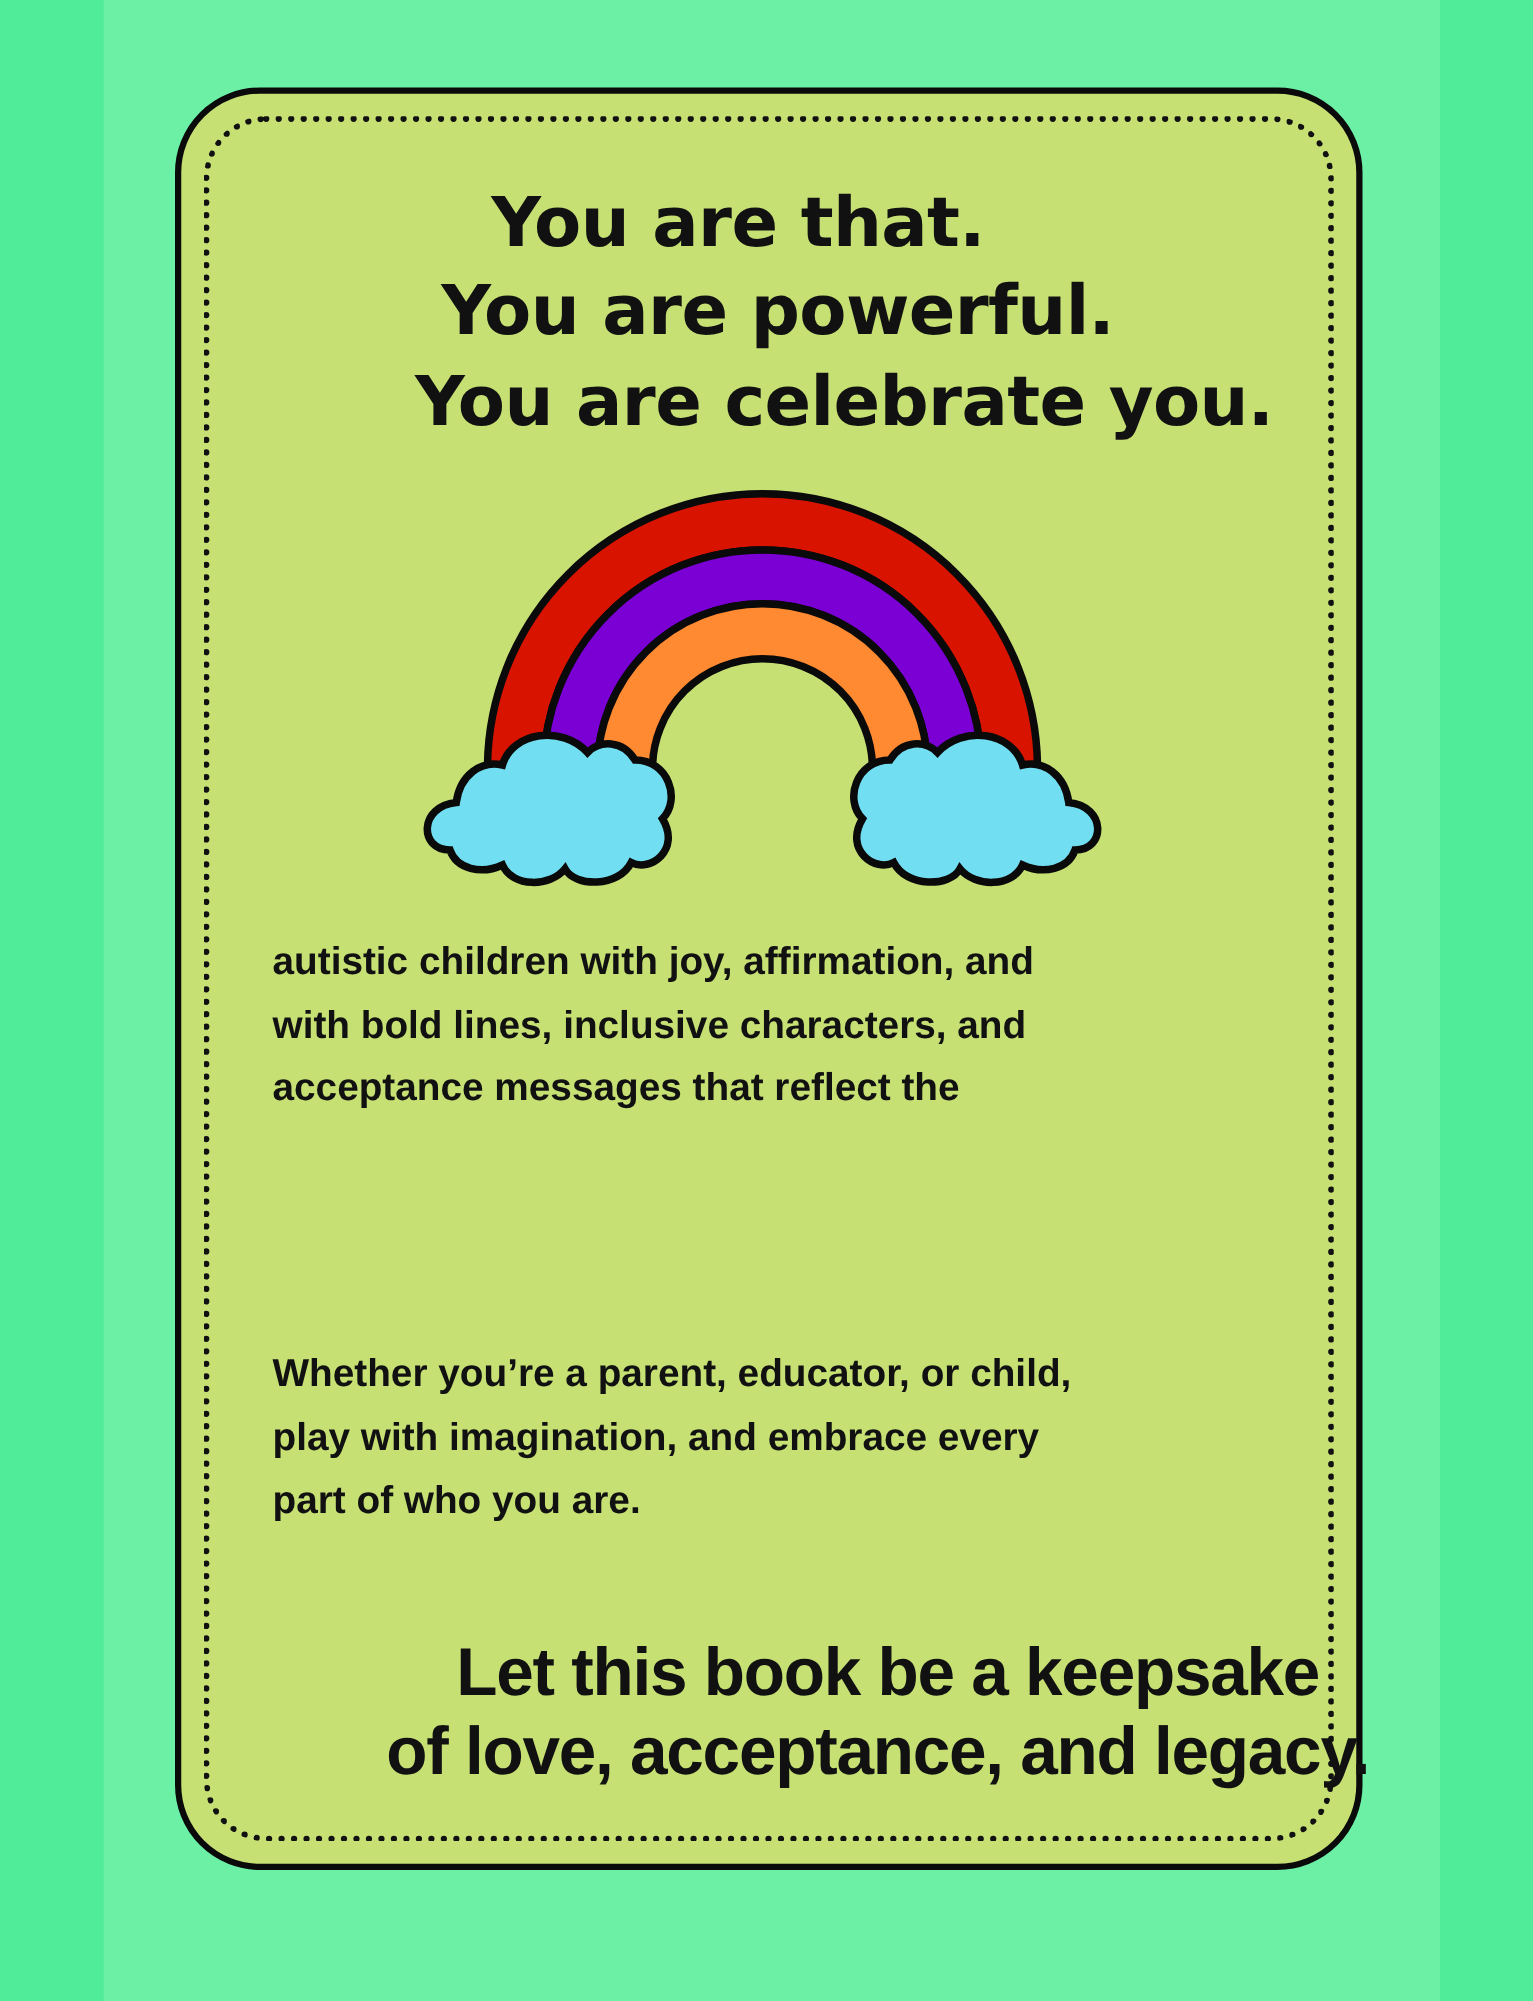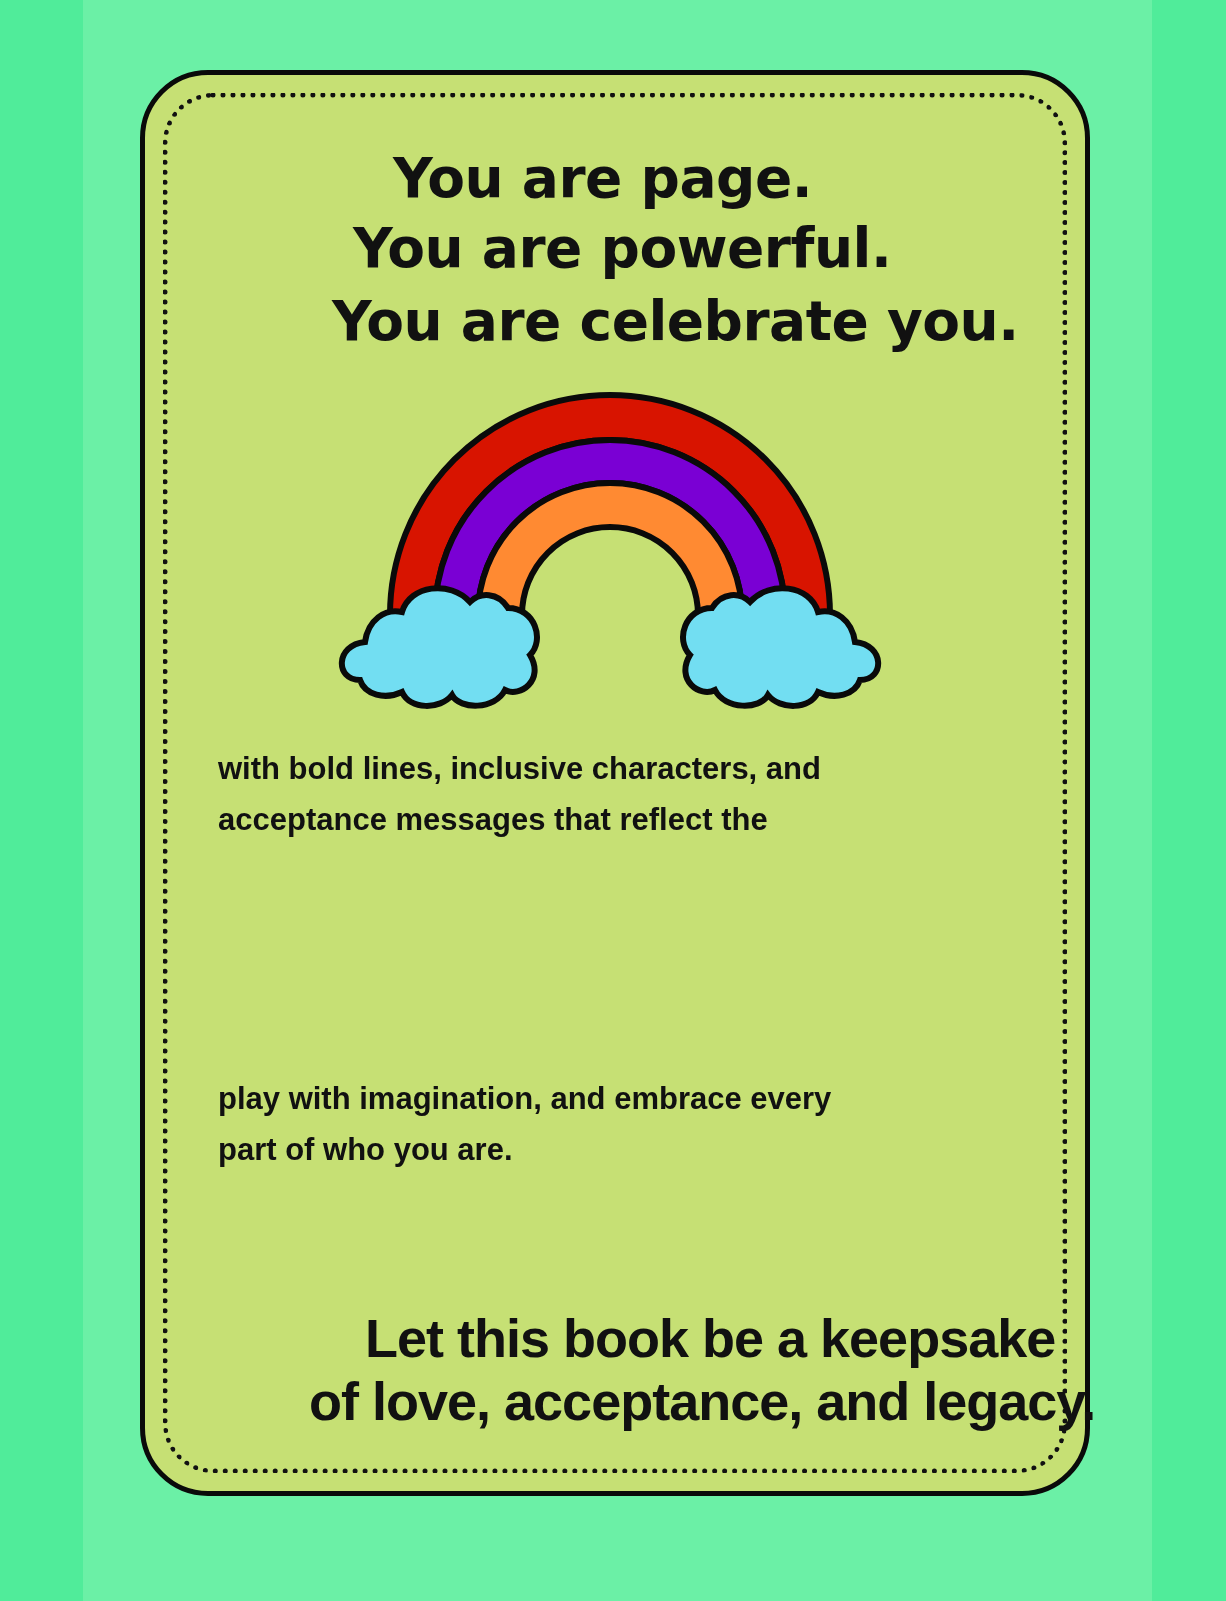--- a/index.html
+++ b/index.html
@@ -45,21 +45,21 @@
 </style>
 </head>
 <body>
 
 <div class="center-panel"></div>
 
 <div class="card">
   <div class="card-dots"></div>
 </div>
 
-<div class="headline h1">You are page.</div>
+<div class="headline h1">You are that.</div>
 <div class="headline h2">You are powerful.</div>
 <div class="headline h3">You are celebrate you.</div>
 
 <svg class="rainbow" width="560" height="330" viewBox="0 0 560 330">
   <g stroke="#0a0a0a" stroke-width="6" stroke-linejoin="round">
 
     <path d="M60 235 A220 220 0 0 1 500 235 L455 235 A175 175 0 0 0 105 235 Z" fill="#D81400"></path>
 
     <path d="M105 235 A175 175 0 0 1 455 235 L412 235 A132 132 0 0 0 148 235 Z" fill="#7A00D4"></path>
 
@@ -69,23 +69,25 @@
   <g fill="#72DEF2" stroke="#0a0a0a" stroke-width="6">
     <path d="M30 300 C5 300 5 265 35 262 C38 240 55 228 72 232 C80 205 120 200 140 222 C150 212 168 212 178 228 C205 228 215 260 200 275 C215 300 190 318 175 310 C165 330 130 330 122 315 C110 330 80 330 72 312 C55 320 35 315 30 300 Z"></path>
   </g>
 
   <g fill="#72DEF2" stroke="#0a0a0a" stroke-width="6">
     <path d="M530 300 C555 300 555 265 525 262 C522 240 505 228 488 232 C480 205 440 200 420 222 C410 212 392 212 382 228 C355 228 345 260 360 275 C345 300 370 318 385 310 C395 330 430 330 438 315 C450 330 480 330 488 312 C505 320 525 315 530 300 Z"></path>
   </g>
 </svg>
 
 <div class="body-text p1">
+  <div>autistic children with joy, affirmation, and</div>
   <div>with bold lines, inclusive characters, and</div>
   <div>acceptance messages that reflect the</div>
 </div>
 
 <div class="body-text p2">
+  <div>Whether you’re a parent, educator, or child,</div>
   <div>play with imagination, and embrace every</div>
   <div>part of who you are.</div>
 </div>
 
 <div class="closing c1">Let this book be a keepsake</div>
 <div class="closing c2">of love, acceptance, and legacy.</div>
 
 </body></html>

